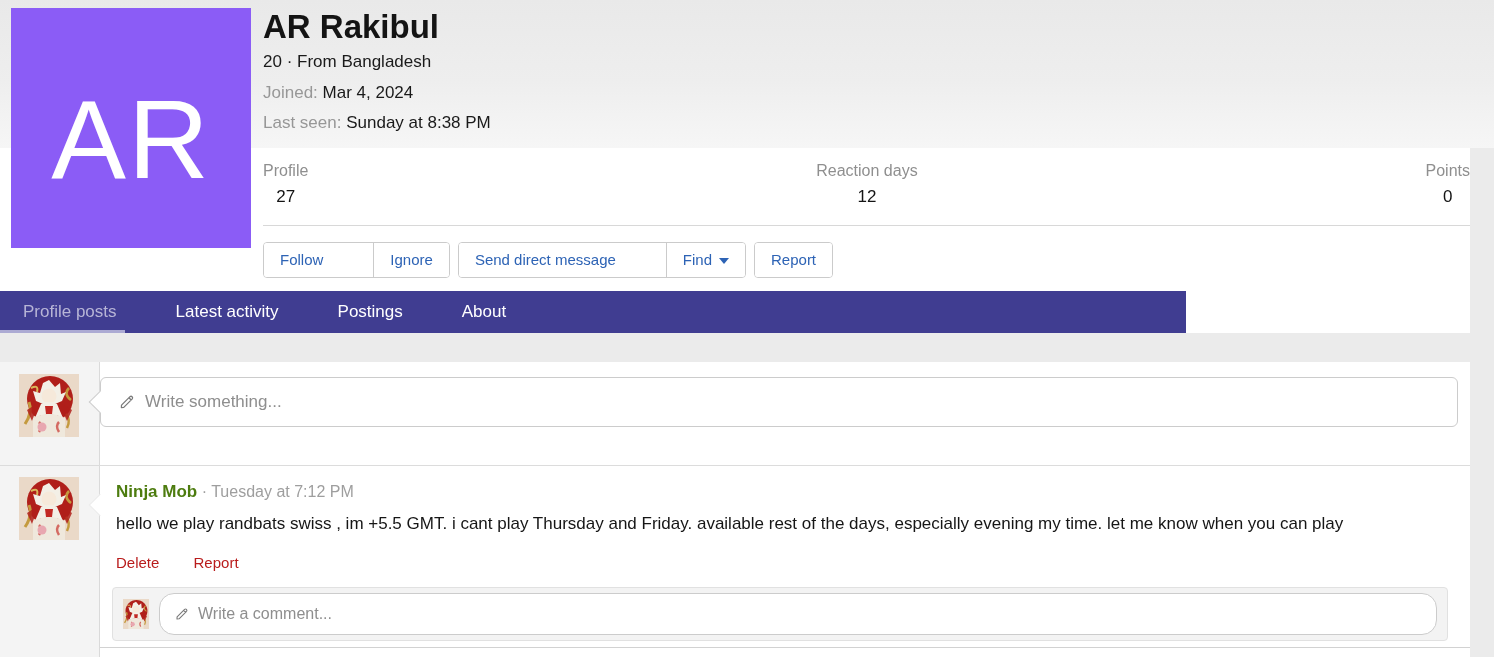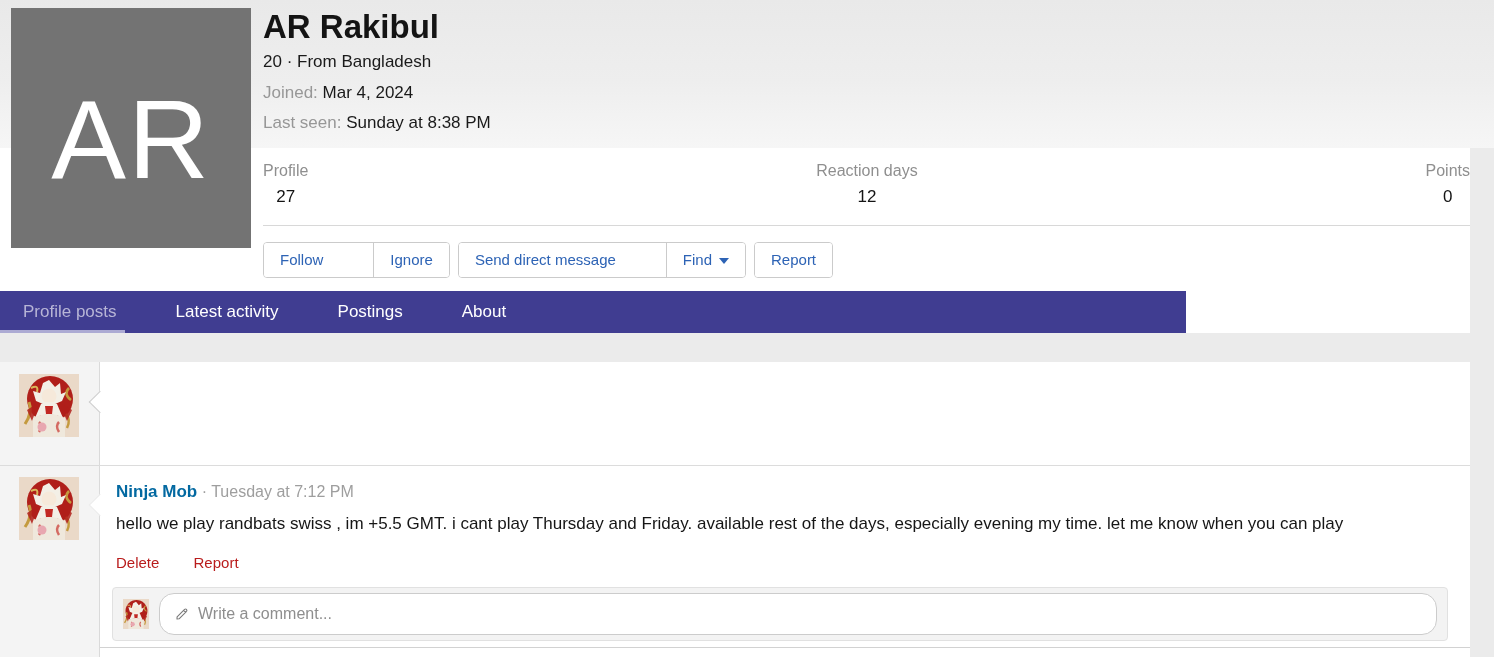--- a/index.html
+++ b/index.html
@@ -6,21 +6,21 @@
   html,body { width:1494px; height:657px; }
   body { font-family:"Liberation Sans","DejaVu Sans",sans-serif; background:#fff; }
   .page { position:relative; width:1494px; height:657px; overflow:hidden; background:#fff; }
 
   
   .header-gradient { position:absolute; left:0; top:0; width:1494px; height:148px;
     background:linear-gradient(180deg,#e9e9e9 0%,#eeeeee 55%,#f6f6f6 100%); }
   .right-rail { position:absolute; right:0; top:148px; width:24px; height:509px; background:#ebebeb; }
 
   .avatar-big { position:absolute; left:11px; top:8px; width:240px; height:240px;
-    background:#737373; color:#fff; display:flex; align-items:center; justify-content:center;
+    background:#8b5cf6; color:#fff; display:flex; align-items:center; justify-content:center;
     font-size:112px; font-weight:300; letter-spacing:2px; line-height:1; padding-top:24px; }
 
   .profile-name { position:absolute; left:263px; top:8px; font-size:33px; color:#141414; }
   .profile-meta { position:absolute; left:263px; top:52px; font-size:17px; color:#1a1a1a; }
   .pair { position:absolute; left:263px; font-size:17px; color:#1a1a1a; }
   .pair .lbl { color:#979797; }
   .pair-joined { top:83px; }
   .pair-lastseen { top:113px; }
 
   
@@ -61,21 +61,21 @@
   .tail-post { left:92px; top:135px; border-left:1px solid rgba(0,0,0,0.08); border-bottom:1px solid rgba(0,0,0,0.08); }
 
   .composer-input-wrap { position:absolute; left:100px; top:15px; width:1358px; height:50px;
     border:1px solid #ccc; border-radius:6px; background:#fff; display:flex; align-items:center; z-index:1; }
   .pencil { flex:0 0 auto; margin-left:17px; width:17px; height:17px; }
   .ghost-input { flex:1; border:none; outline:none; background:transparent; margin-left:10px;
     font-family:inherit; font-size:17px; color:#333; height:100%; }
   .ghost-input::placeholder { color:#8e8e8e; opacity:1; }
 
   .post-header { position:absolute; left:116px; top:120px; font-size:16px; color:#9e9e9e; white-space:nowrap; }
-  .post-author { font-size:17px; font-weight:bold; color:#0369a1; text-decoration:none; cursor:pointer;text-align:right; }
+  .post-author { font-size:17px; font-weight:bold; color:#4d7c0f; text-decoration:none; cursor:pointer;text-align:right; }
   .post-time { color:#9e9e9e; cursor:pointer; }
   .post-body { position:absolute; left:116px; top:152px; width:1345px; font-size:17px; color:#161616; }
   .post-actions { position:absolute; left:116px; top:192px; font-size:15px; }
   .post-actions a { color:#b91c1c; text-decoration:none; margin-right:30px; cursor:pointer; }
 
   .comment-wrap { position:absolute; left:112px; top:225px; width:1336px; height:54px;
     background:#f3f3f3; border:1px solid #e1e1e1; border-radius:4px;
     display:flex; align-items:center; padding:0 10px; gap:10px; }
   .avatar-xs { width:26px; height:30px; flex:0 0 auto; display:block; cursor:pointer; }
   .comment-input-wrap { flex:1; height:42px; border:1px solid #ccc; border-radius:15px; background:#fff;
@@ -172,20 +172,26 @@
 
   <section class="posts-area">
     <div class="gutter"></div>
     <div class="block-divider"></div>
     <div class="bottom-divider"></div>
 
     <svg class="avatar-sm av-composer">
       <use href="#anime-avatar"></use>
     </svg>
     <div class="tail tail-composer"></div>
+    <div class="composer-input-wrap">
+      <svg class="pencil" viewBox="0 0 16 16">
+          <use href="#pencil-sym"></use>
+        </svg>
+      <input class="ghost-input" type="text" placeholder="Write something..." style="">
+    </div>
 
     <svg class="avatar-sm av-post">
       <use href="#anime-avatar"></use>
     </svg>
     <div class="tail tail-post"></div>
 
     <div class="post-header">
       <a class="post-author">Ninja Mob</a>
       <span>·</span>
       <span class="post-time">Tuesday at 7:12 PM</span>

